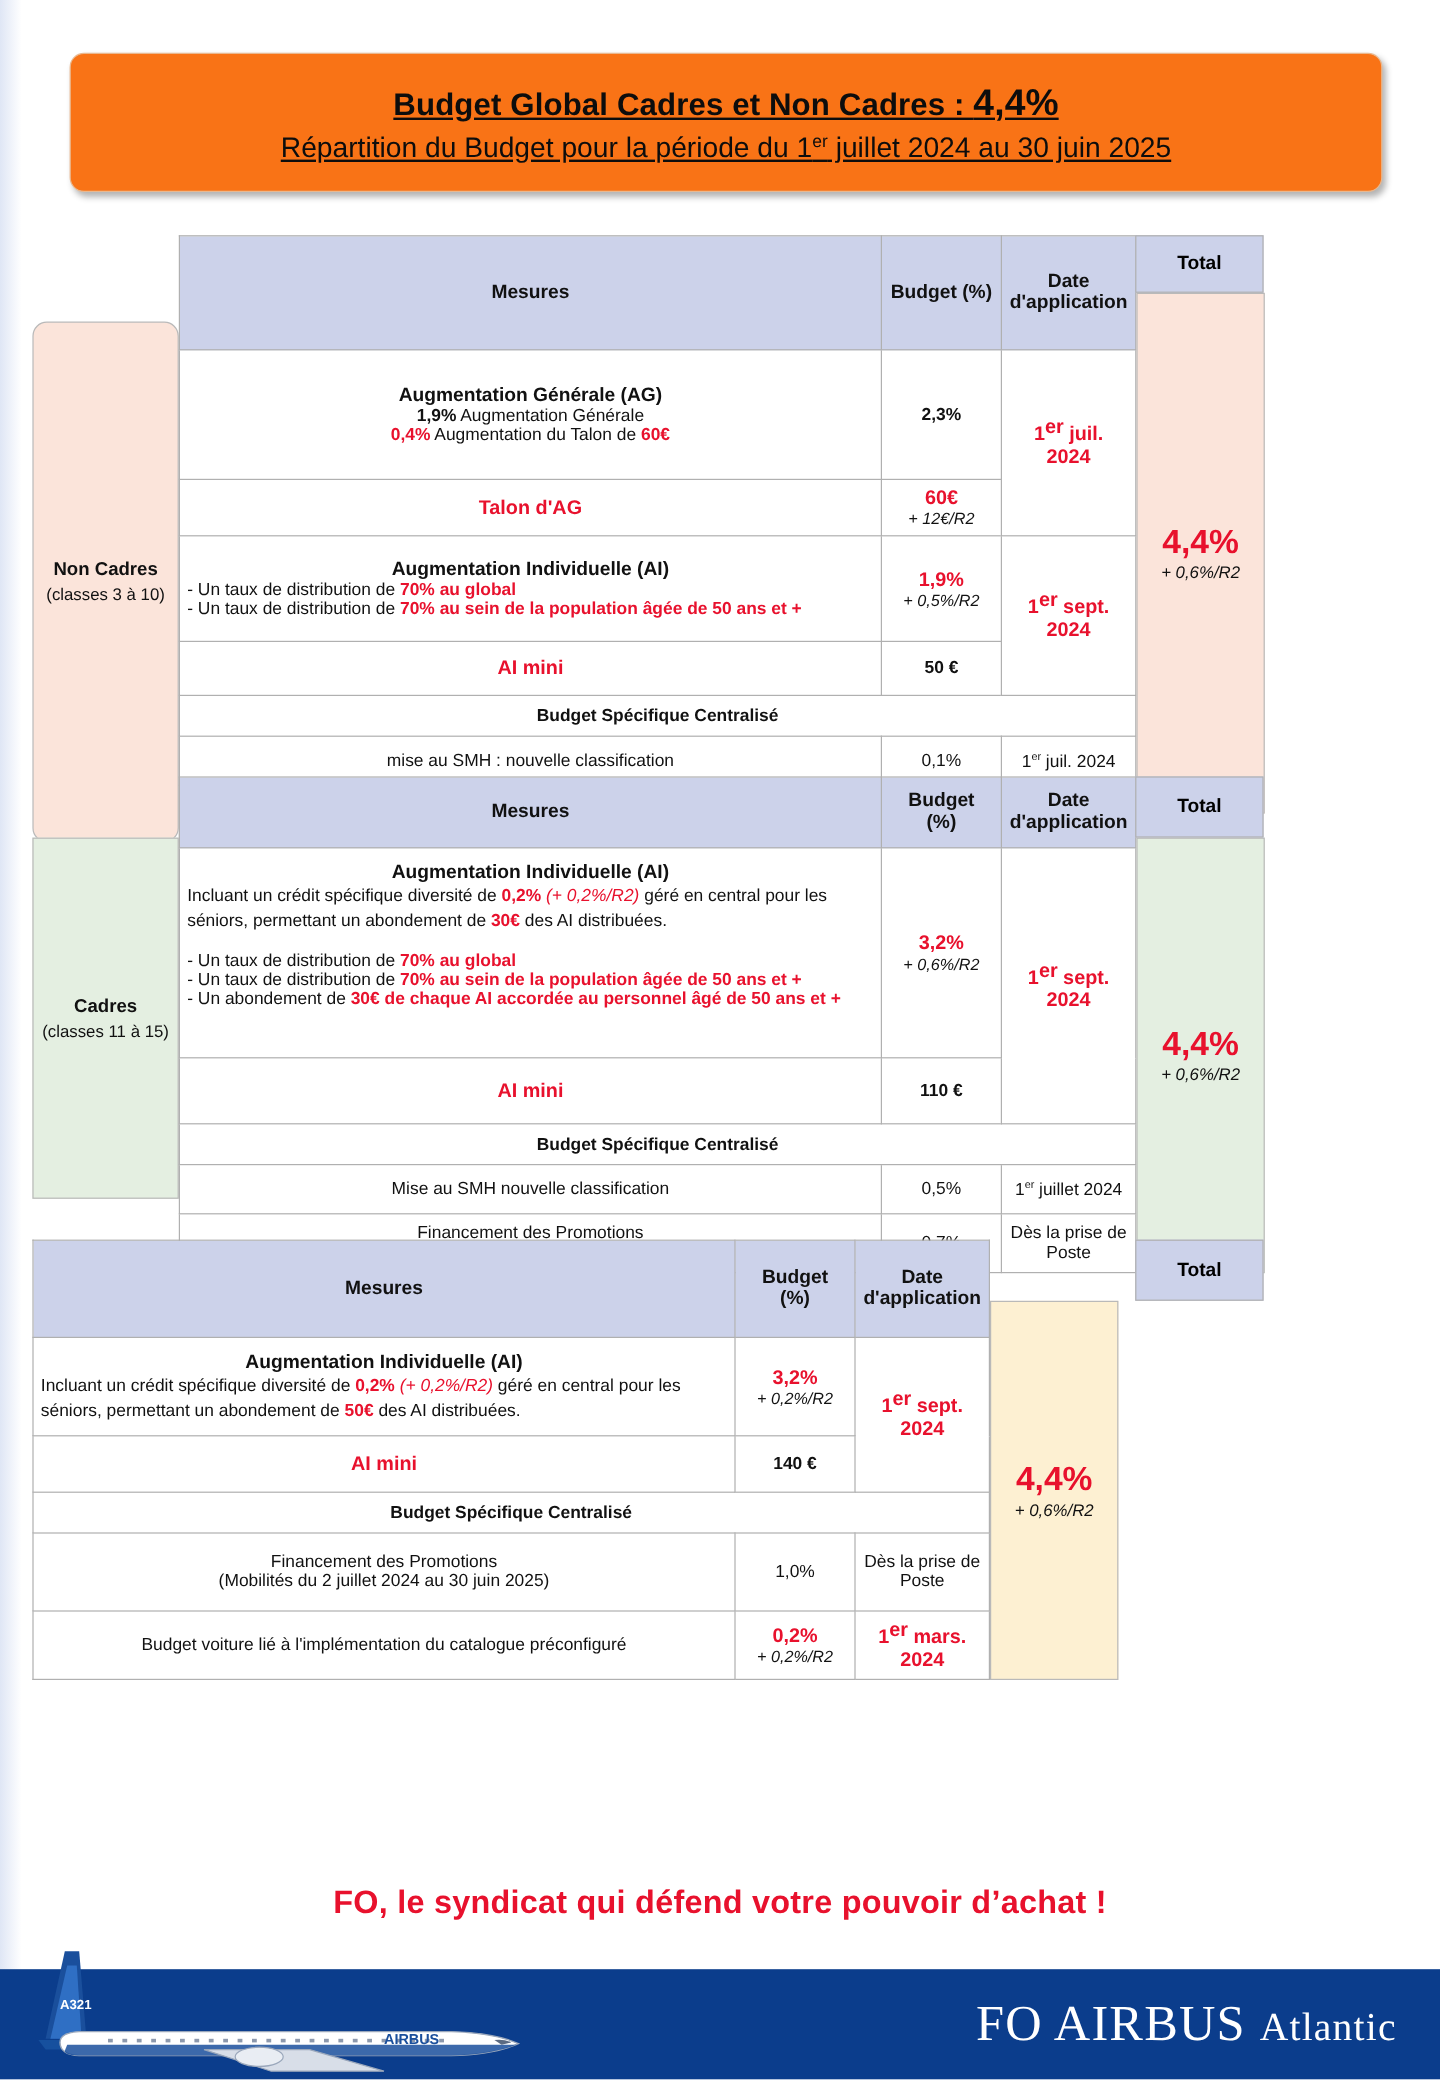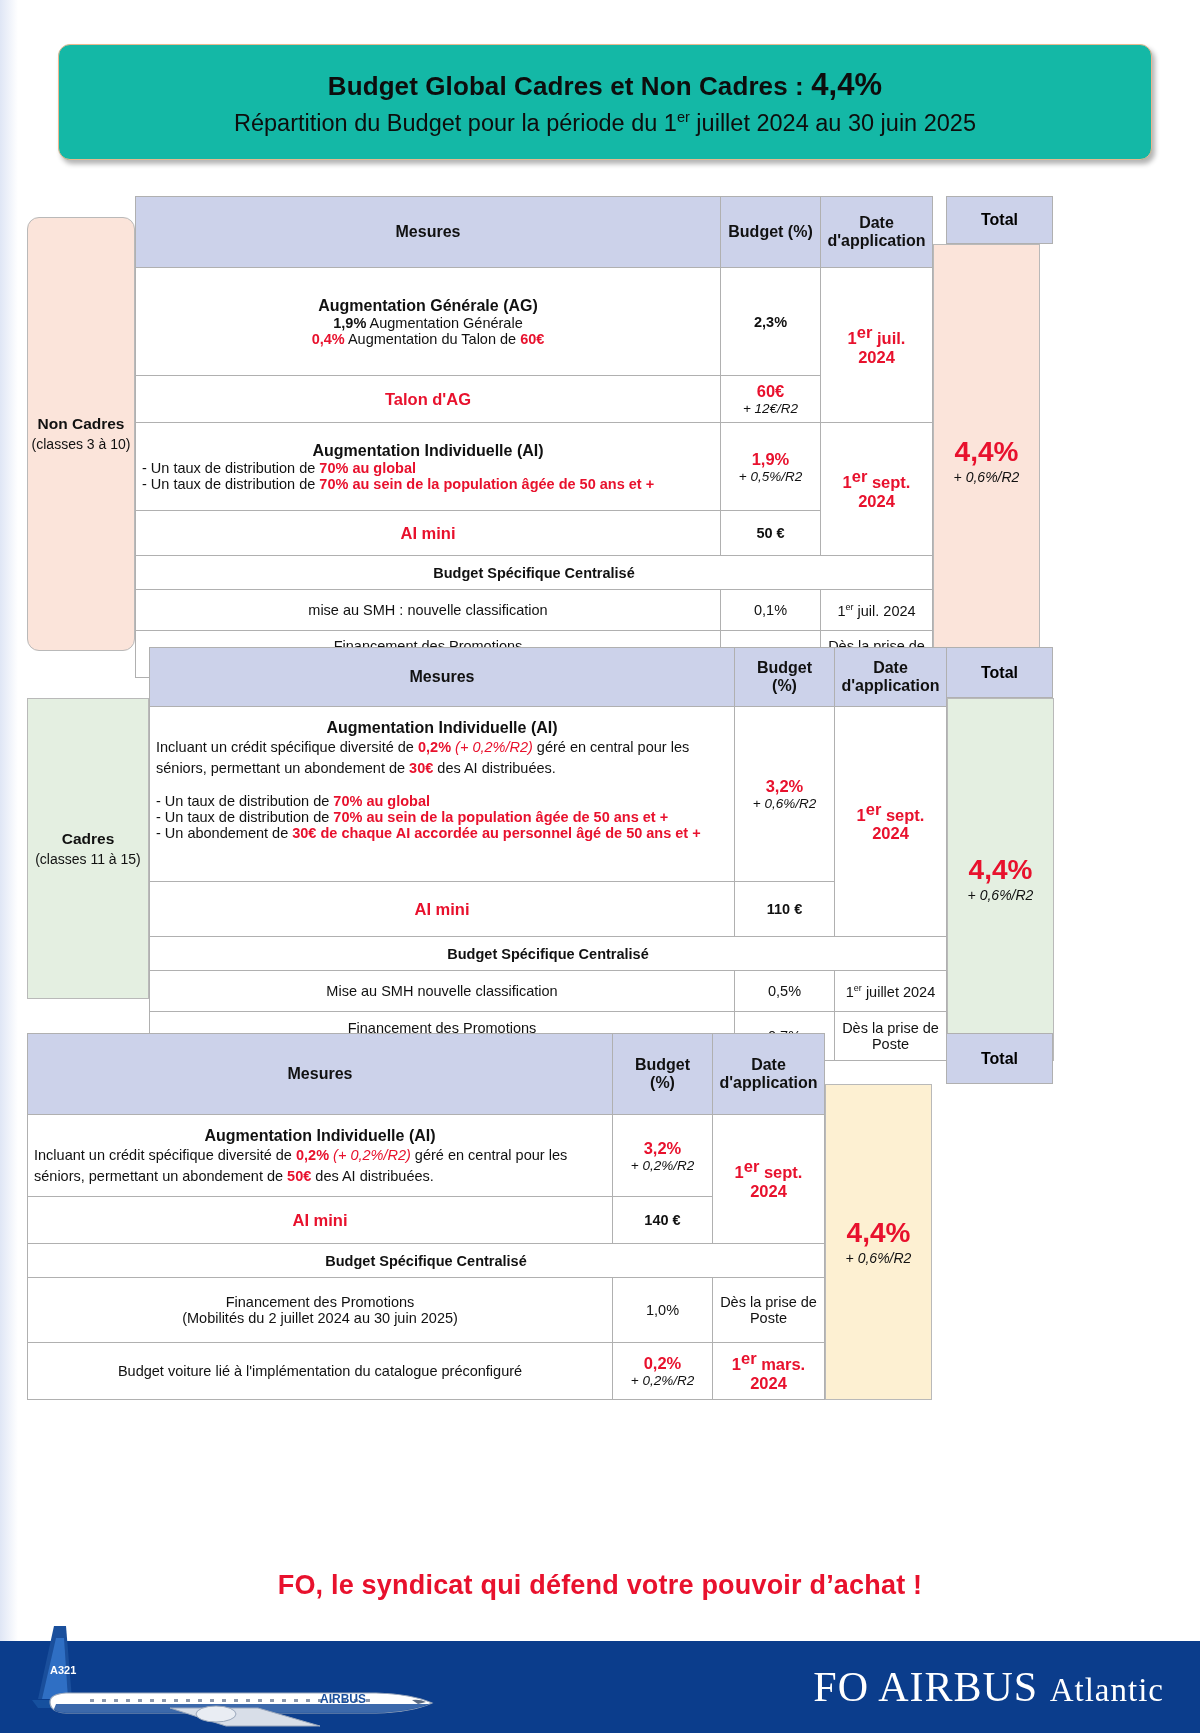--- a/index.html
+++ b/index.html
@@ -9,24 +9,25 @@
     background:#ffffff;
     font-family:"Liberation Sans", sans-serif;
     position:relative;
     overflow:hidden;
   }
   .page { position:relative; width:1200px; height:1733px; }
 
   
   .banner{
     position:absolute; left:58px; top:44px; width:1094px; height:116px;
-    background:#14b8a6; border:1px solid #e9b88f; border-radius:12px;
+    background:#f97316; border:1px solid #e9b88f; border-radius:12px;
     box-shadow:3px 4px 5px rgba(0,0,0,.30);
     display:flex; flex-direction:column; align-items:center; justify-content:center;
     color:#0d0d0d;
+    text-decoration:underline;
   }
   .banner-l1{ font-size:26px; font-weight:bold; letter-spacing:.1px; }
   .banner-l1 .big{ font-size:31px; font-weight:bold; }
   .banner-l2{ font-size:23.5px; margin-top:6px; }
   sup{ font-size:.62em; vertical-align:super; }
 
   
   .block{ position:absolute; display:flex; }
   .cat{
     border:1px solid #b9b9b9;
@@ -106,21 +107,21 @@
   <div class="banner">
     <div class="banner-l1">
       <span>Budget Global Cadres et Non Cadres : </span><span class="big">4,4%</span>
     </div>
     <div class="banner-l2">
       <span>Répartition du Budget pour la période du 1</span><sup>er</sup><span> juillet 2024 au 30 juin 2025</span>
     </div>
   </div>
 
   <div class="block" style="left:27px; top:196px;">
-    <div class="cat" style="width:108px; height:434px; margin-top:21px; background:#fbe4da;border-radius:12px;">
+    <div class="cat" style="width:122px; height:434px; margin-top:72px; background:#fbe4da;border-radius:12px;">
       <div class="cat-title">Non Cadres</div>
       <div class="cat-sub">(classes 3 à 10)</div>
     </div>
 
     <table class="tbl">
       <tbody>
           <tr class="hdr">
         <th class="c-mes">Mesures</th>
         <th class="c-bud">Budget (%)</th>
         <th class="c-dat">

